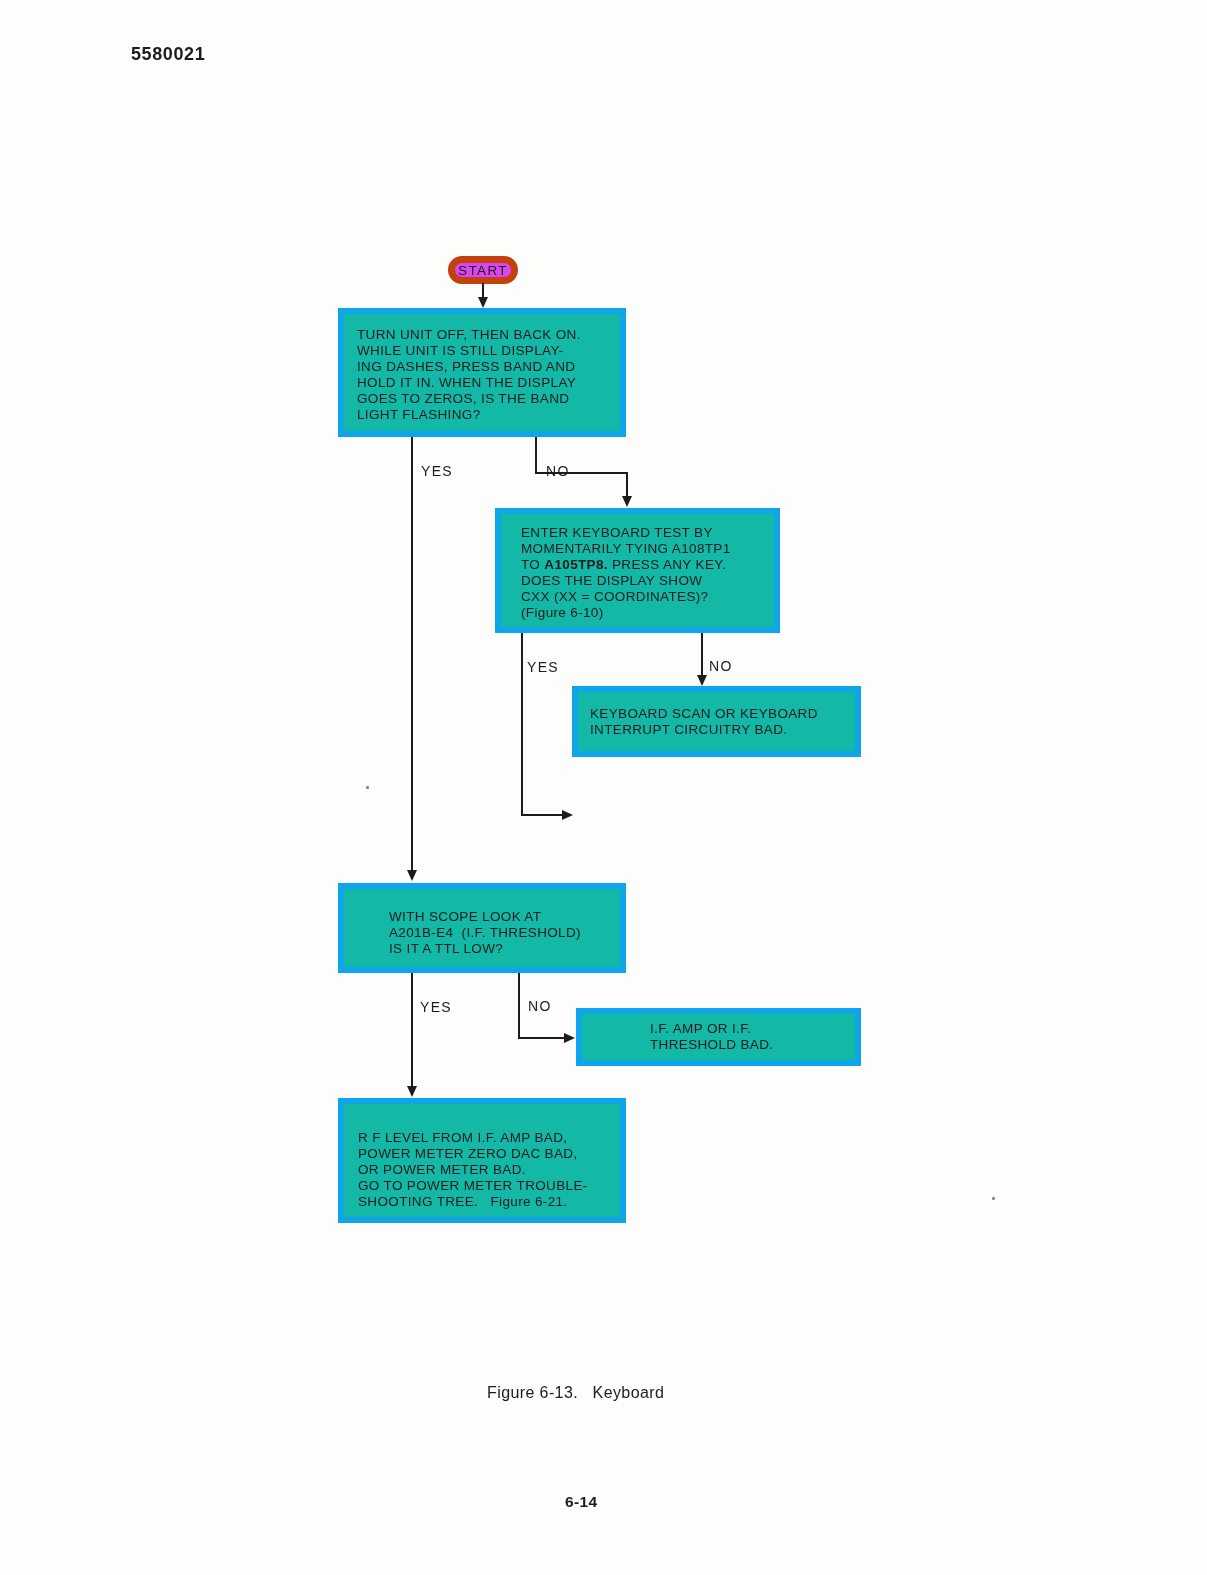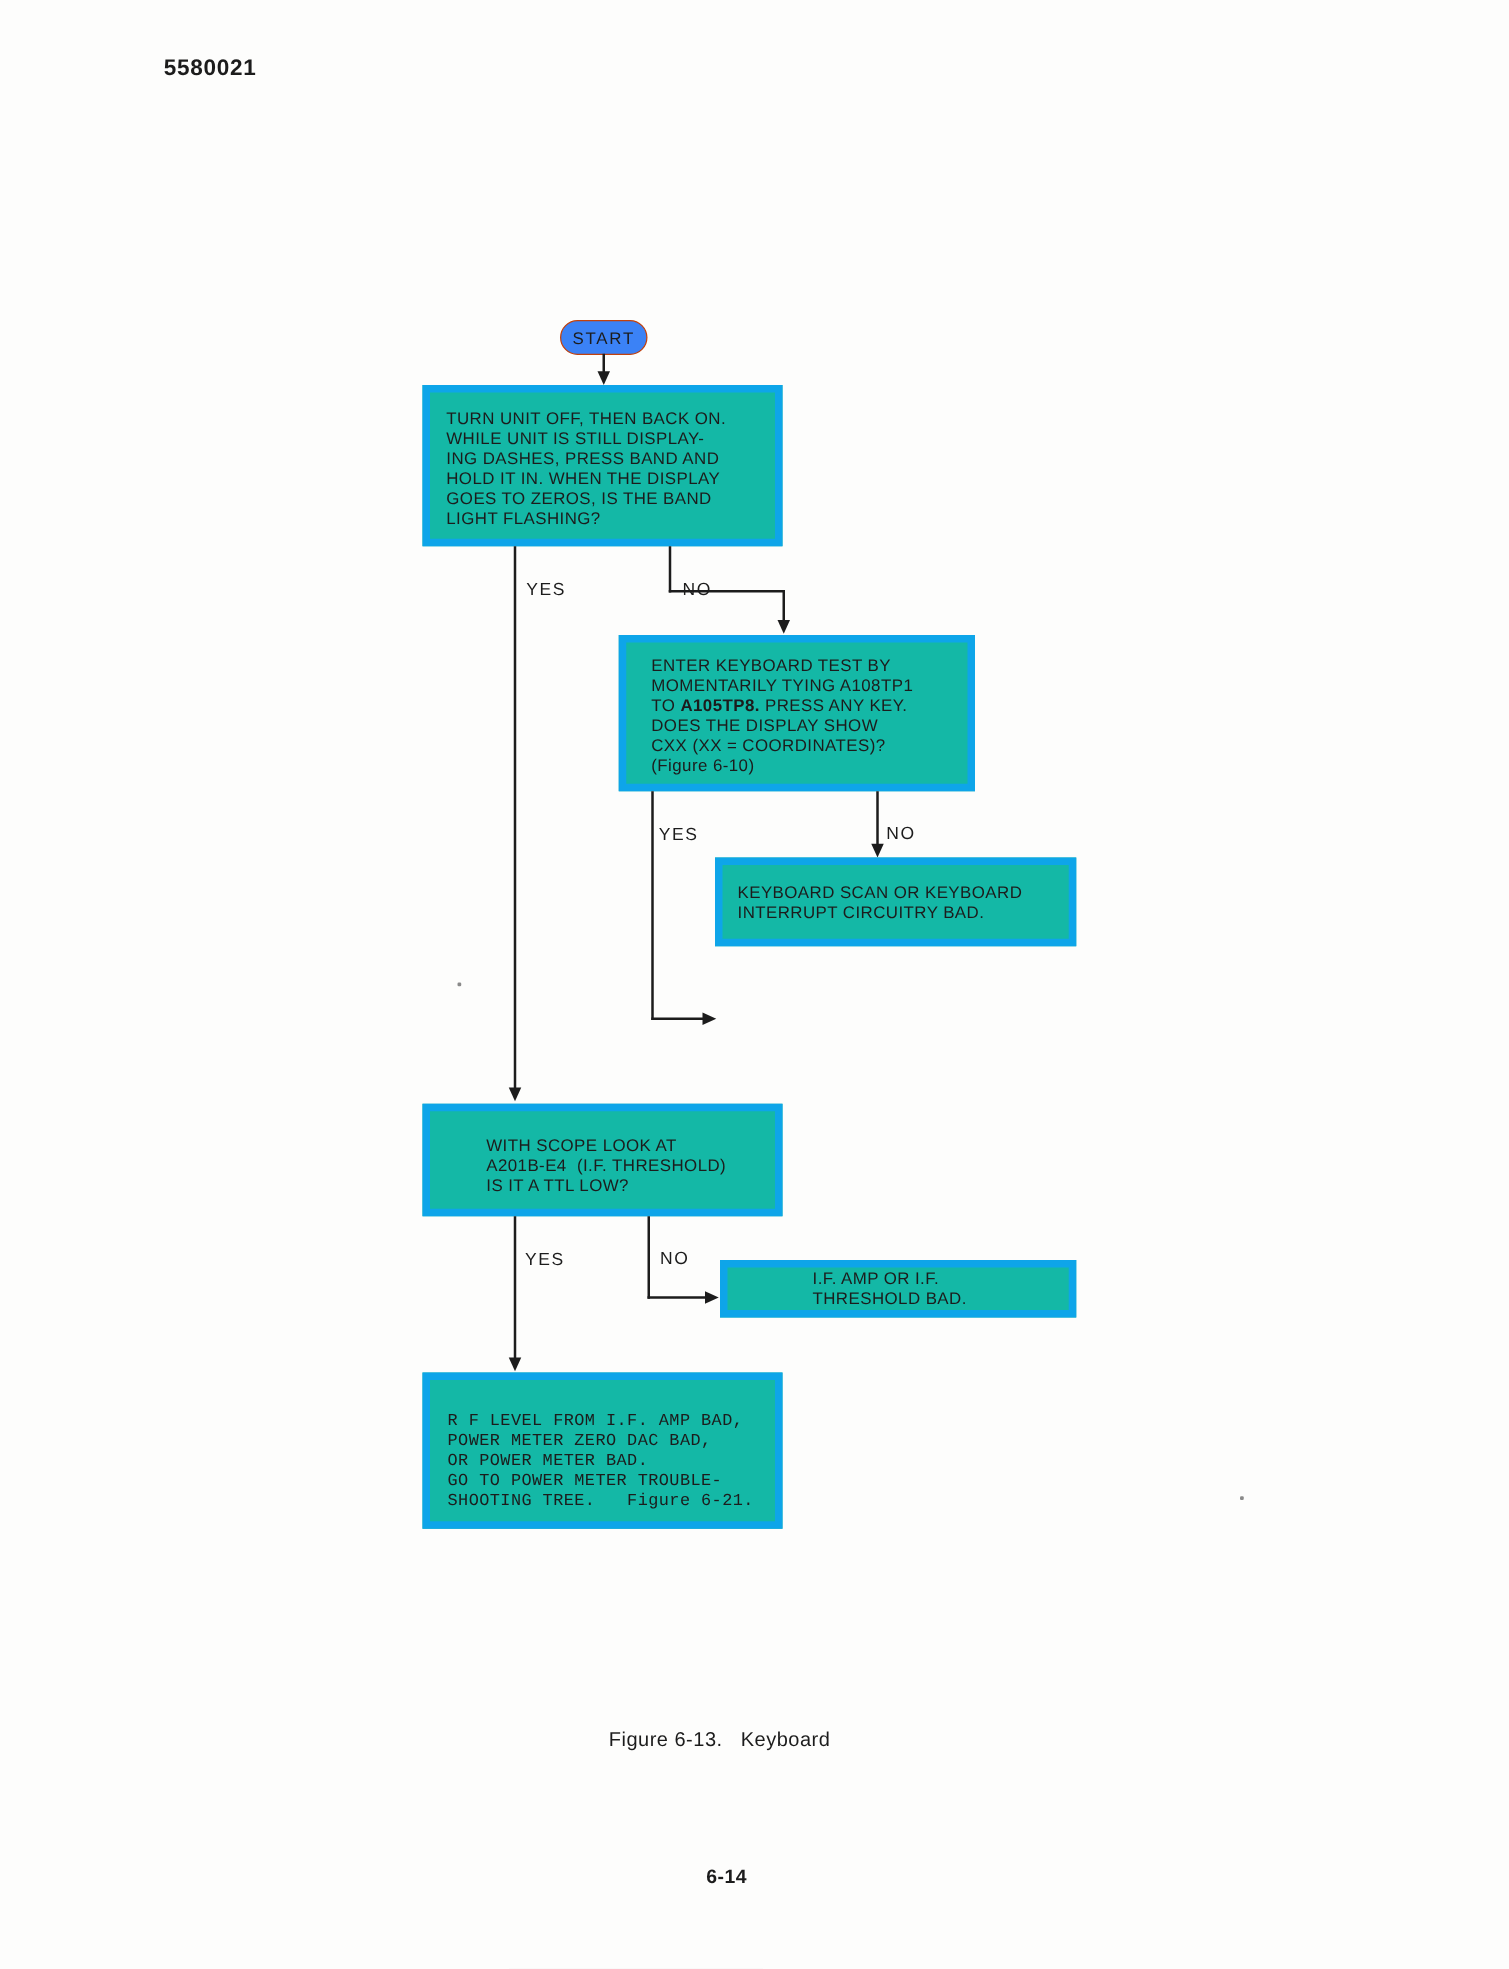--- a/index.html
+++ b/index.html
@@ -17,29 +17,29 @@
     margin:0 auto;
   }
   .docnum{
     position:absolute;
     font-size:18px;
     font-weight:600;
     letter-spacing:0.6px;
   }
   .oval{
     position:absolute;
-    border:1px solid #c2410c;
+    border:7px solid #c2410c;
     border-radius:15px;
     box-sizing:border-box;
     display:flex;
     align-items:center;
     justify-content:center;
     font-size:13.5px;
     letter-spacing:1.4px;
-    background:#3b82f6;
+    background:#d946ef;
   }
   .box{
     position:absolute;
     border:6px solid #0ea5e9;
     box-sizing:border-box;
     background:#14b8a6;
     font-size:13.5px;
     letter-spacing:0.35px;
   }
   .box .tline{
@@ -160,26 +160,26 @@
 
   <div class="vline" style="left:411px;top:973px;height:114px;"></div>
   <div class="arr-d" style="left:407px;top:1086px;"></div>
   <div class="blabel" style="left:420px;top:978px;">YES</div>
 
   <div class="vline" style="left:518px;top:973px;height:66px;"></div>
   <div class="hline" style="left:518px;top:1037px;width:46px;"></div>
   <div class="arr-r" style="left:564px;top:1033px;"></div>
   <div class="blabel" style="left:528px;top:977px;">NO</div>
 
-  <div class="box vcenter" style="left:576px;top:1008px;width:285px;height:46px;padding-left:68px;">
+  <div class="box vcenter" style="left:576px;top:1008px;width:285px;height:58px;padding-left:68px;">
       <div class="tline">I.F. AMP OR I.F.</div>
       <div class="tline">THRESHOLD BAD.</div>
     </div>
 
-  <div class="box" style="left:338px;top:1098px;width:288px;height:125px;padding:26px 0 0 14px;font-family:Liberation Mono, monospace;">
+  <div class="box" style="left:338px;top:1098px;width:288px;height:125px;padding:26px 0 0 14px;">
       <div class="tline">R F LEVEL FROM I.F. AMP BAD,</div>
       <div class="tline">POWER METER ZERO DAC BAD,</div>
       <div class="tline">OR POWER METER BAD.</div>
       <div class="tline">GO TO POWER METER TROUBLE-</div>
       <div class="tline">SHOOTING TREE.   Figure 6-21.</div>
     </div>
 
   <div class="speck" style="left:366px;top:786px;width:3px;height:3px;"></div>
   <div class="speck" style="left:992px;top:1197px;width:3px;height:3px;"></div>
 

